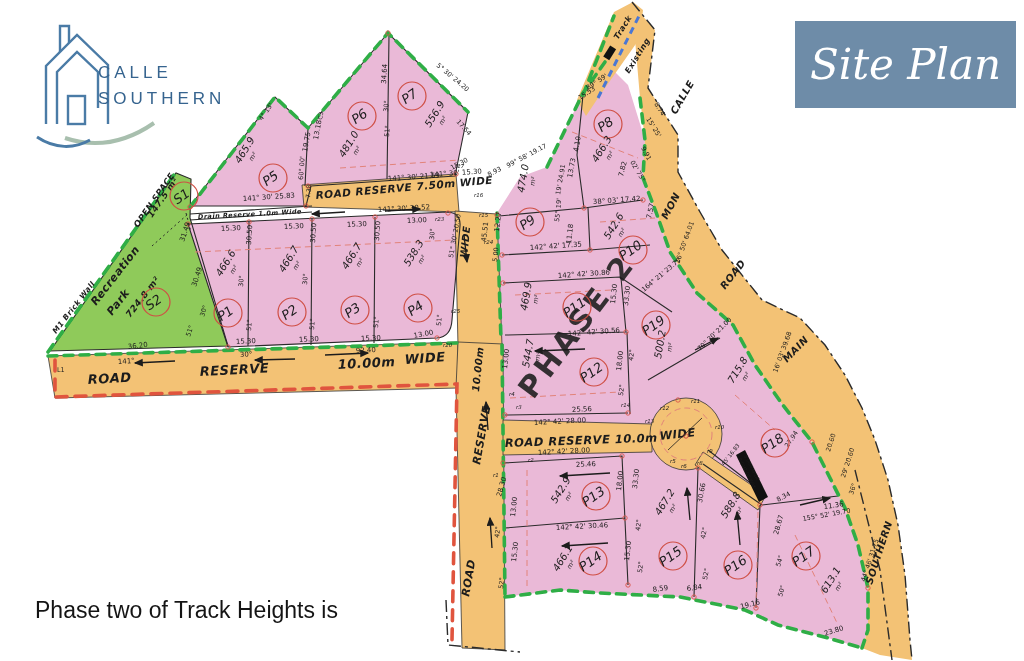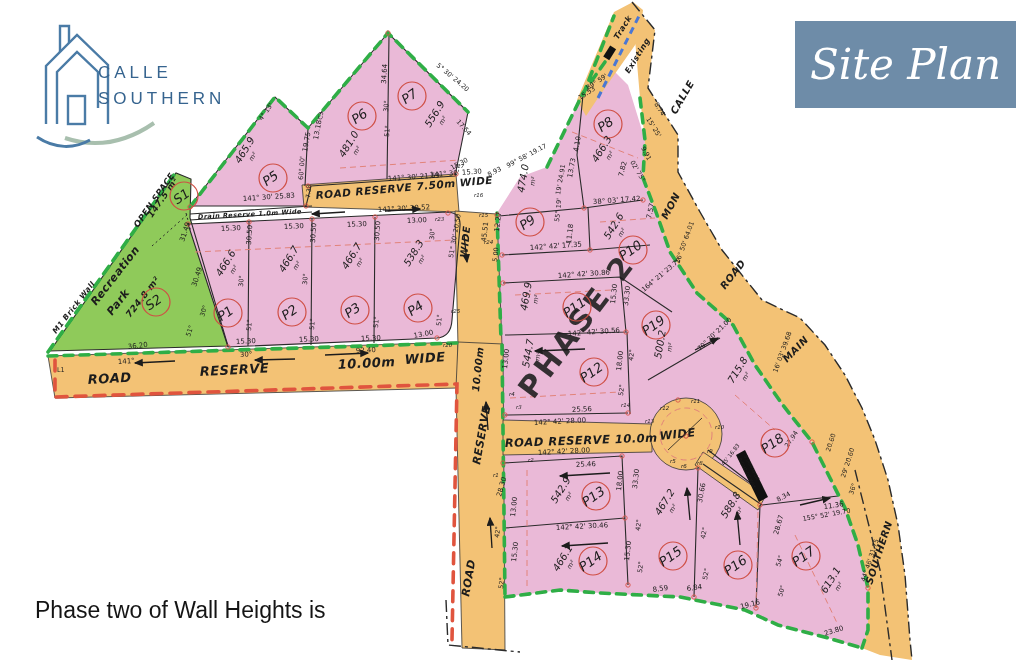--- a/index.html
+++ b/index.html
@@ -481,17 +481,17 @@
     <div>CALLE</div>
     <div>SOUTHERN</div>
   </div>
 </div>
 
 <div class="badge">
   <span>Site Plan</span>
 </div>
 
 <div class="caption">
-  <div>Phase two of Wall Heights is</div>
+  <div>Phase two of Track Heights is</div>
   
 </div>
 
 </div>
 
 </body></html>

